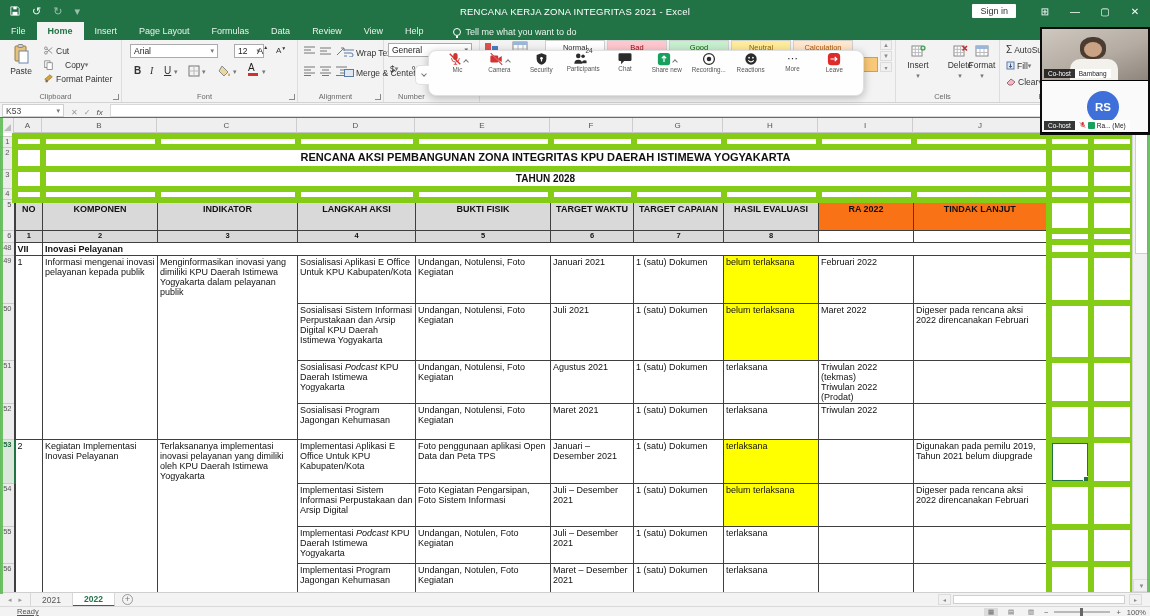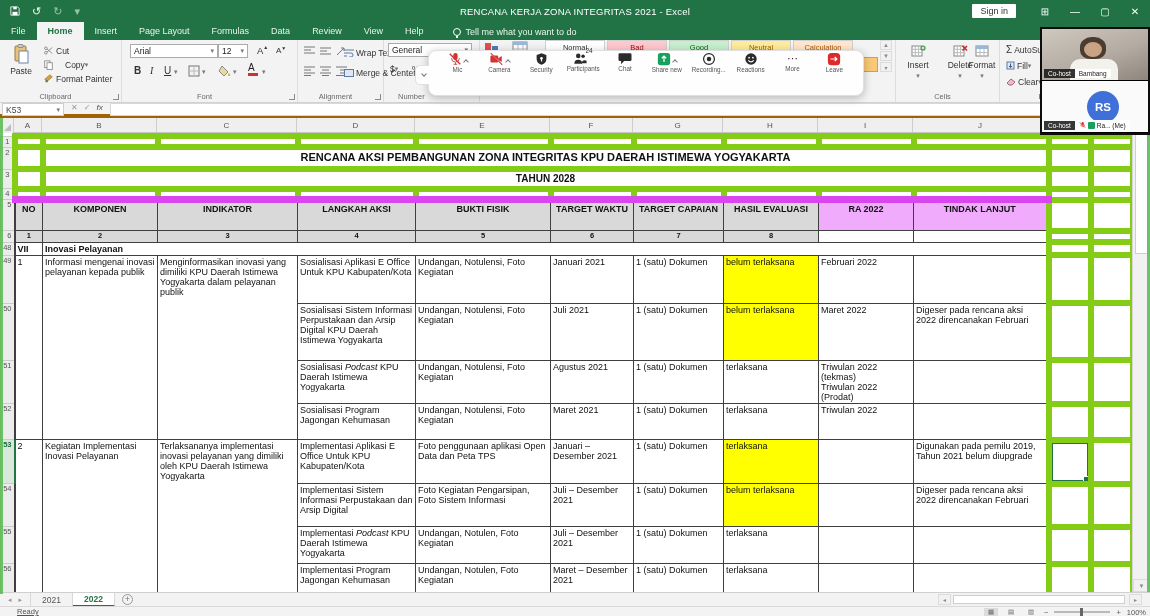--- a/index.html
+++ b/index.html
@@ -52,45 +52,45 @@
   .vtile.white{background:#fafafa;display:flex;align-items:center;justify-content:center;}
   .head{position:absolute;left:38px;top:8px;width:26px;height:22px;background:#4a3c30;border-radius:45% 45% 40% 40%;}
   .face{position:absolute;left:42px;top:13px;width:18px;height:15px;background:#caa284;border-radius:50%;}
   .shirt{position:absolute;left:28px;top:30px;width:48px;height:24px;background:#f3f1ec;border-radius:10px 10px 0 0;}
   .vlabels{position:absolute;left:2px;bottom:2px;display:flex;align-items:center;gap:0;font-size:6.5px;}
   .chip-dark{background:rgba(20,20,20,.85);color:#fff;padding:1px 4px;}
   .chip-light{background:#fff;color:#222;padding:1px 4px;display:flex;align-items:center;gap:2px;}
   .avatar{width:32px;height:32px;border-radius:50%;background:#3f6fd8;color:#fff;font-size:11.5px;font-weight:bold;display:flex;align-items:center;justify-content:center;margin-left:16px;}
   .gsq{width:7px;height:7px;background:#17a05e;border-radius:1px;display:inline-block;}
   
-  .fbar{left:0;top:103px;width:1150px;height:15px;background:#f3f3f3;border-bottom:4px solid #a16207;display:flex;align-items:flex-start;font-size:8.5px;color:#444;}
+  .fbar{left:0;top:103px;width:1150px;height:15px;background:#f3f3f3;border-bottom:1px solid #a16207;display:flex;align-items:flex-end;font-size:8.5px;color:#444;}
   .namebox{width:62px;height:13px;background:#fff;border:1px solid #cfcfcf;margin-left:2px;display:flex;align-items:center;justify-content:space-between;padding:0 3px;}
   .fxbtns{display:flex;align-items:center;gap:6px;padding:0 7px;color:#9a9a9a;font-size:8px;}
   .finput{flex:1;height:13px;background:#fff;border:1px solid #d8d8d8;margin-right:4px;}
   
   .colhead{left:0;top:118px;width:1132px;height:15px;display:flex;background:#efefef;border-bottom:1px solid #c6c6c6;font-size:8px;color:#555;z-index:5;}
   .ch{border-right:1px solid #cdcdcd;display:flex;align-items:center;justify-content:center;height:15px;}
   .ch.sel{background:#d9e8db;border-bottom:2px solid #217346;color:#1e6a40;font-weight:bold;}
   .corner{width:14px;background:#efefef;position:relative;}
   .corner:after{content:"";position:absolute;right:2px;bottom:2px;border-left:7px solid transparent;border-bottom:7px solid #bdbdbd;}
   
   table.grid{position:absolute;left:0;top:133px;border-collapse:collapse;table-layout:fixed;width:1132px;font-size:9px;color:#111;}
   table.grid td{vertical-align:top;overflow:hidden;padding:1px 2px;line-height:1.12;}
   td.rn{background:#ececec;border:1px solid #cbcbcb;color:#555;font-size:7.5px;text-align:right;vertical-align:middle;padding-right:3px;}
   td.rn.rowsel{background:#d9e8db;color:#1e6a40;border-right:2px solid #217346;font-weight:bold;}
   td.lg{border:6px solid #84cc16;}
   td.d{border:1px solid #3f3f3f;}
   td.y{background:#ffff00;}
   td.gh{background:#d9d9d9;font-weight:bold;text-align:center;vertical-align:middle;font-size:9px;}
-  td.wh{background:#f0abfc;}
+  td.wh{background:#f97316;}
   td.gn{background:#d9d9d9;text-align:center;vertical-align:middle;font-size:7.5px;font-weight:bold;}
   td.titlecell{font-weight:bold;text-align:center;vertical-align:middle;font-size:11px;padding:0;}
   td.subtitlecell{font-weight:bold;text-align:center;vertical-align:middle;font-size:10px;padding:0;}
   td.sec{font-weight:bold;vertical-align:middle;}
-  td.bt2{border-top:7px solid #d946ef;}
+  td.bt2{border-top:4px solid #d946ef;}
   td.bl2{border-left:2px solid #3f3f3f;}
   .pre{white-space:pre-line;}
   .em{font-style:italic;}
   td.selcell{position:relative;}
   .selbox{position:absolute;inset:-1px;border:2px solid #217346;pointer-events:none;}
   .selbox:after{content:"";position:absolute;right:-2px;bottom:-2px;width:4px;height:4px;background:#217346;border:1px solid #fff;}
   
   .vscroll{left:1132px;top:118px;width:18px;height:474px;background:#f1f1f1;border-left:1px solid #d6d6d6;z-index:4;}
   .vbtn{width:18px;height:13px;display:flex;align-items:center;justify-content:center;color:#8a8a8a;font-size:6px;background:#f1f1f1;border:1px solid #dcdcdc;}
   .vthumb{position:absolute;left:2px;top:16px;width:13px;height:120px;background:#fff;border:1px solid #cfcfcf;}
@@ -193,21 +193,21 @@
     </div>
     <div class="glabel">Clipboard</div>
     <span class="dlg"></span>
   </div>
 
   <div class="rgroup" style="left:122px;width:176px;">
     <div class="abs combo" style="left:8px;top:4px;width:88px;">
       <span>Arial</span>
         <span class="chev">▾</span>
     </div>
-    <div class="abs combo" style="left:96px;top:4px;width:30px;">
+    <div class="abs combo" style="left:112px;top:4px;width:30px;">
       <span>12</span>
         <span class="chev">▾</span>
     </div>
     <div class="abs mini" style="left:133px;top:4px;font-size:9.5px;">
         <span>A</span>
         <span style="font-size:5px;position:relative;top:-4px;">▲</span>
       </div>
     <div class="abs mini" style="left:152px;top:4px;font-size:8px;">
         <span>A</span>
         <span style="font-size:5px;position:relative;top:-3px;">▼</span>

